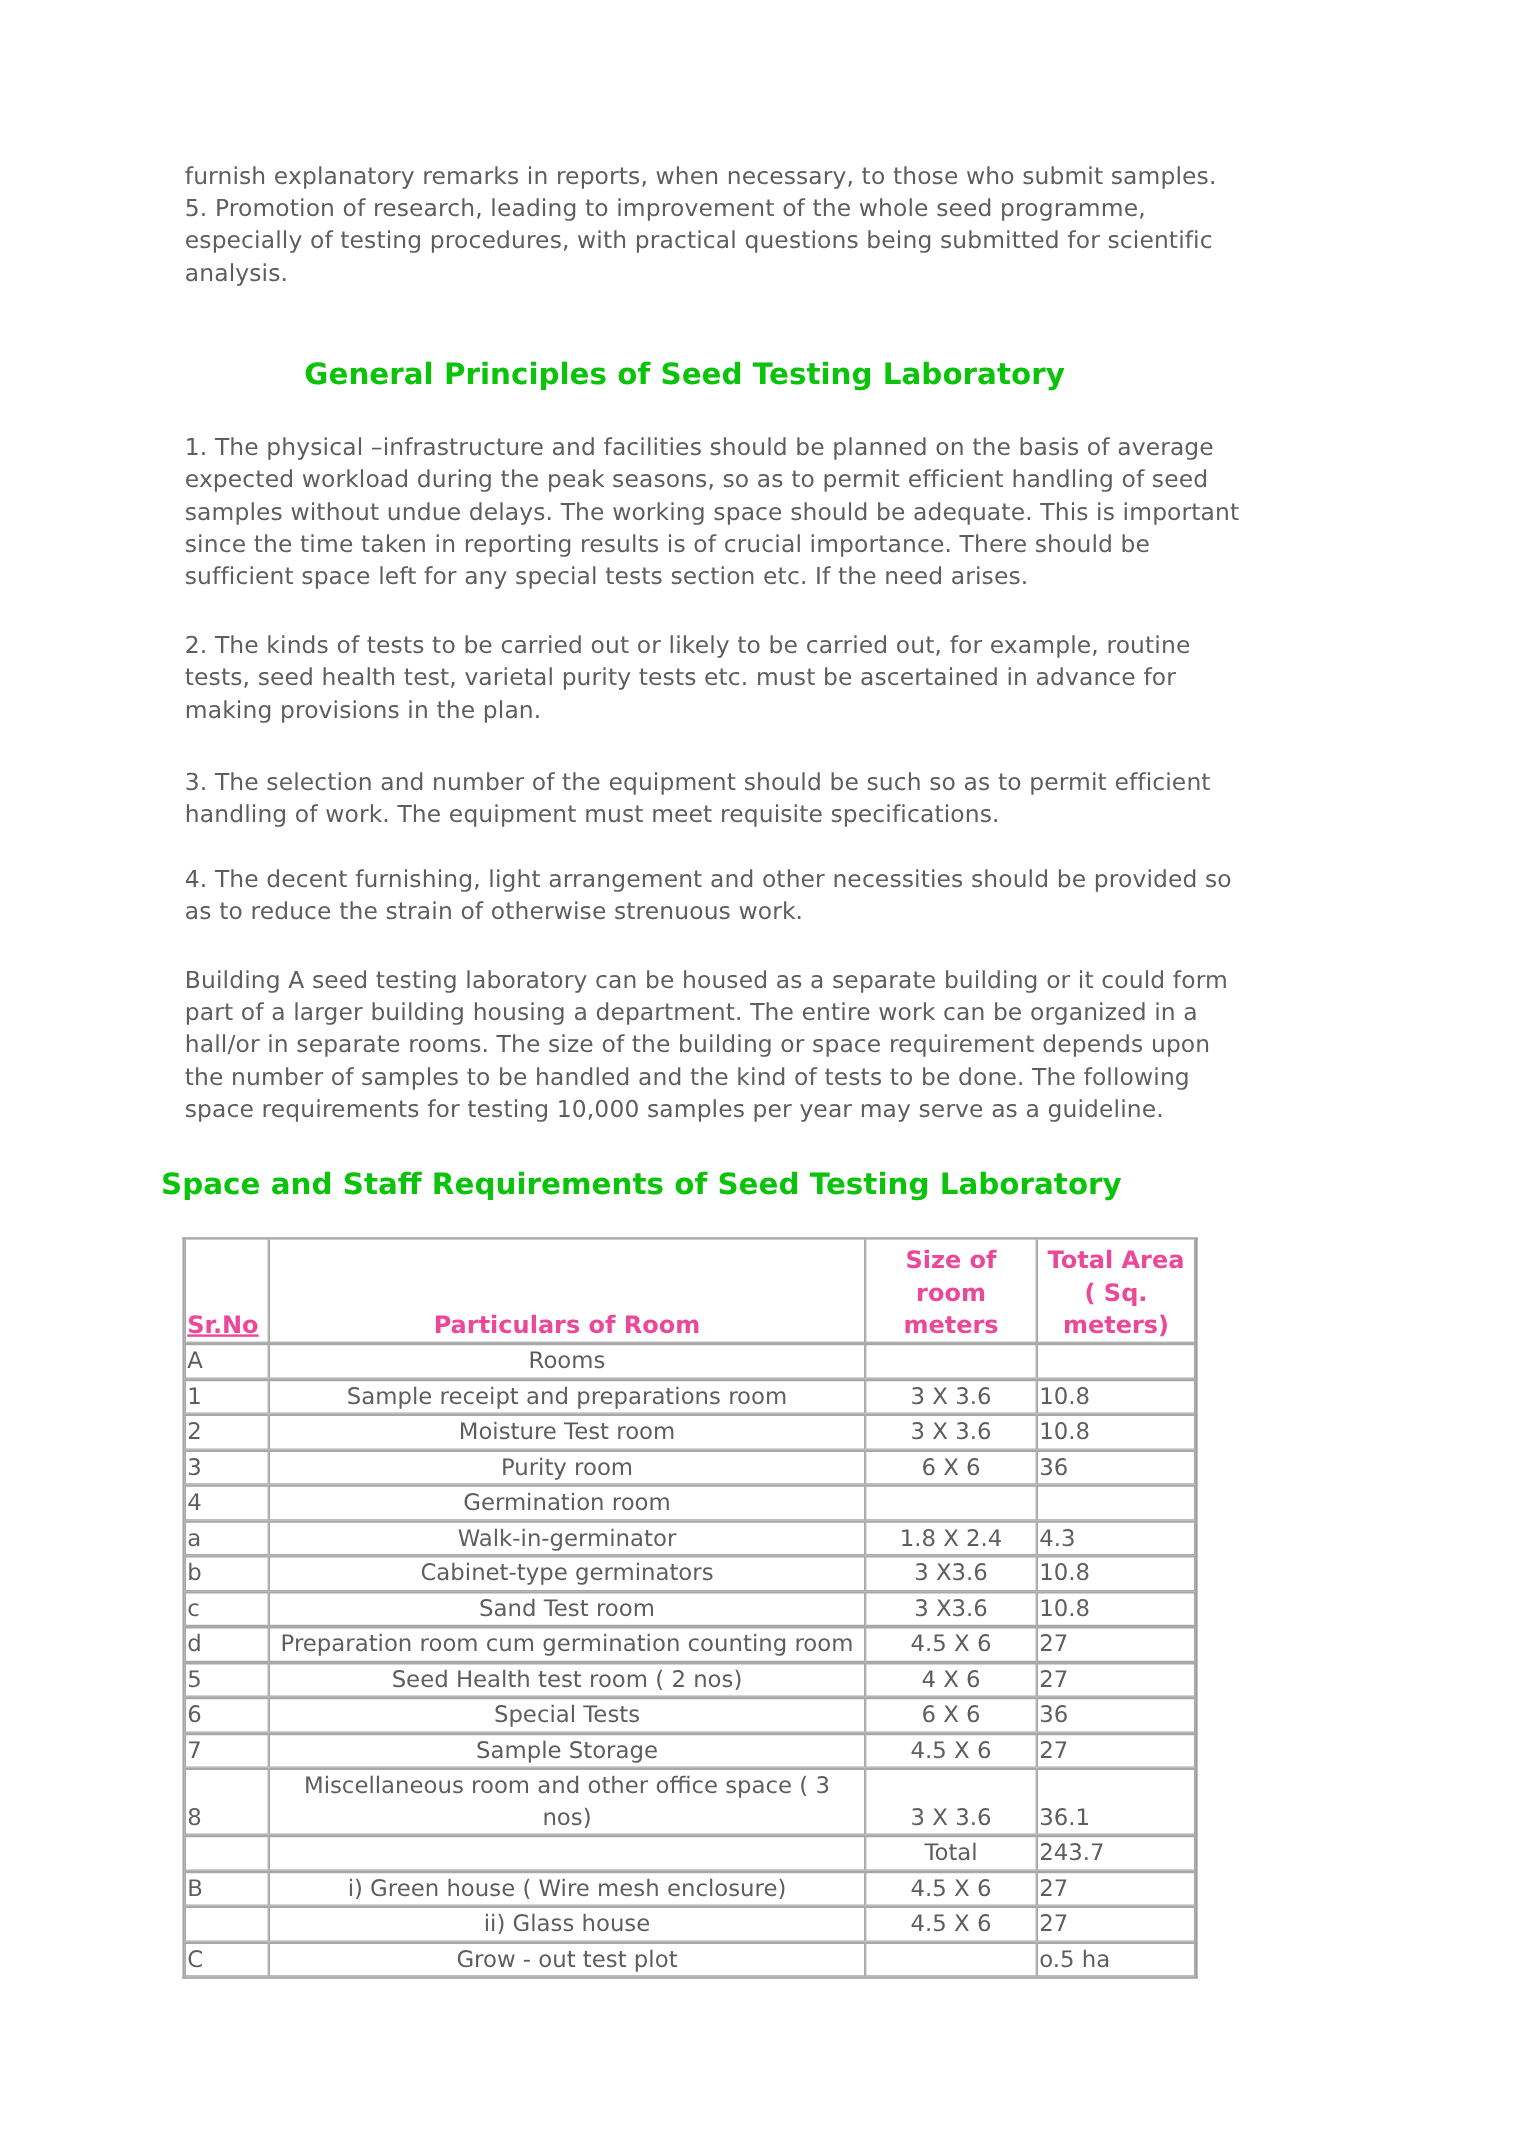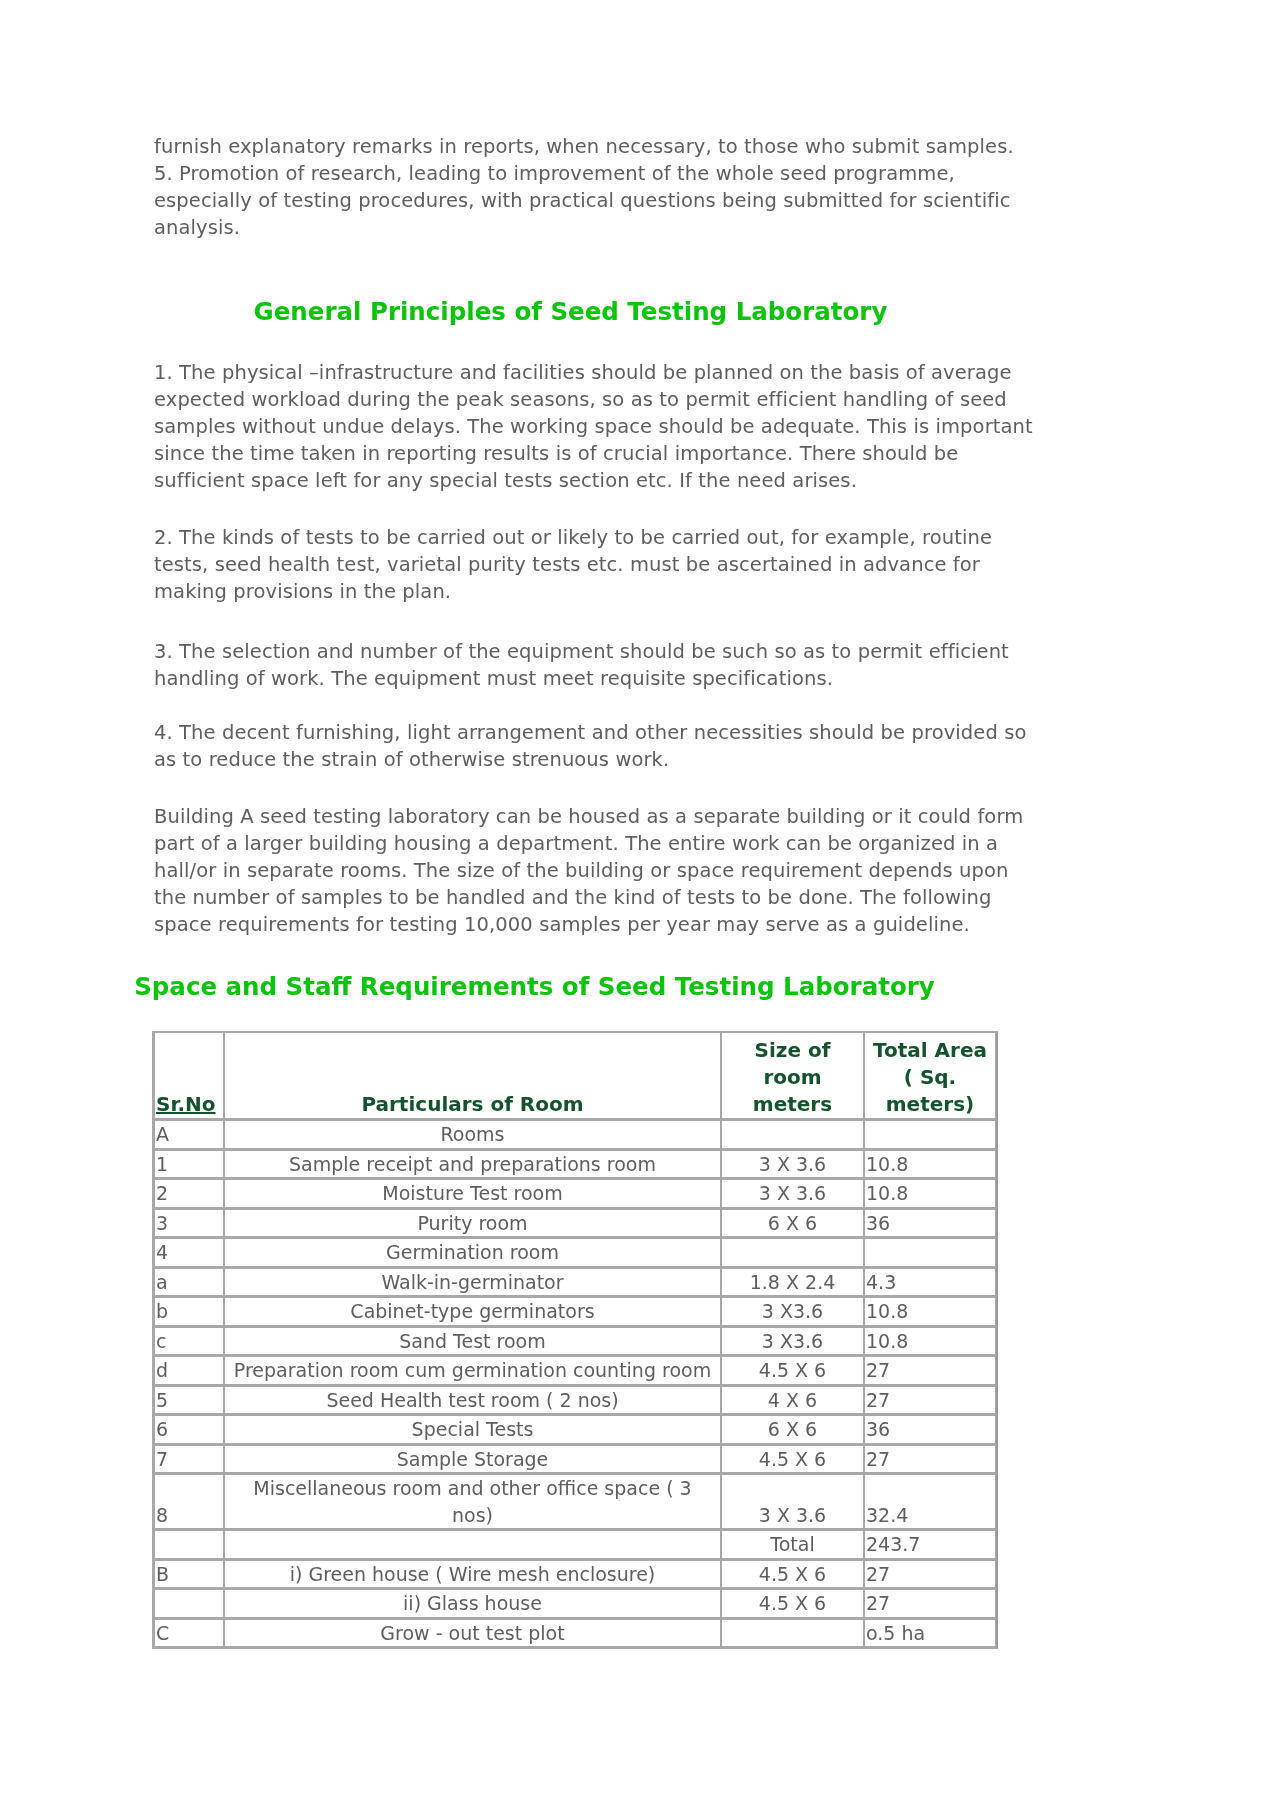--- a/index.html
+++ b/index.html
@@ -60,21 +60,21 @@
       color: #5e5e5e;
     }
     table.req td, table.req th {
       border: 1px solid #a8a8a8;
       border-top: 2px solid #a8a8a8;
       padding: 0 1px;
       line-height: 26.5px;
       vertical-align: bottom;
     }
     table.req th {
-      color: #14532d;
+      color: #ec4899;
       font-weight: bold;
       font-size: 20px;
       line-height: 27px;
       padding-bottom: 0;
       text-align: center;
     }
     table.req th.srno { text-align: left; }
     .c-sr { width: 66px; text-align: left; }
     .c-part { width: 493px; text-align: center; }
     .c-size { width: 139px; text-align: center; }
@@ -216,21 +216,21 @@
         <td class="c-size">4.5 X 6</td>
         <td class="c-area">27</td>
       </tr>
       <tr>
         <td class="c-sr">8</td>
         <td class="c-part">
           <div>Miscellaneous room and other office space ( 3</div>
           <div>nos)</div>
         </td>
         <td class="c-size">3 X 3.6</td>
-        <td class="c-area">32.4</td>
+        <td class="c-area">36.1</td>
       </tr>
       <tr>
         <td class="c-sr">&nbsp;</td>
         <td class="c-part">&nbsp;</td>
         <td class="c-size">Total</td>
         <td class="c-area">243.7</td>
       </tr>
       <tr>
         <td class="c-sr">B</td>
         <td class="c-part">i) Green house ( Wire mesh enclosure)</td>

